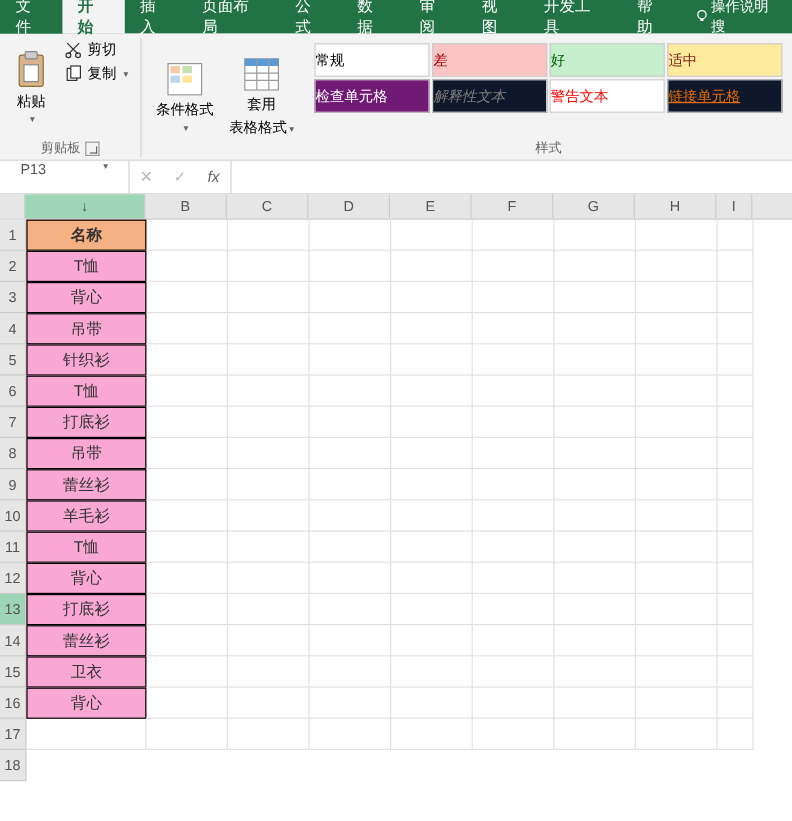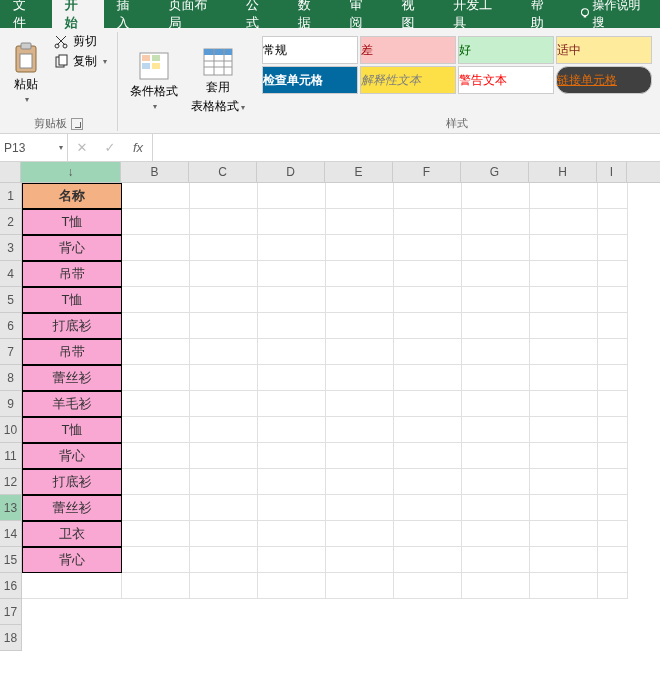--- a/index.html
+++ b/index.html
@@ -30,30 +30,30 @@
 
 .fmt-btn { width: 60px; display: flex; flex-direction: column; align-items: center; justify-content: center; gap: 2px; font-size: 12px; text-align: center; }
 
 
 .style-gallery { display: grid; grid-template-columns: repeat(4, 96px); grid-template-rows: 28px 28px; gap: 2px; padding: 4px 2px; }
 .style-cell { border: 1px solid #ccc; display: flex; align-items: center; padding: 0 0; font-size: 12px; }
 .style-cell.normal { background: #fff; }
 .style-cell.bad { background: #fbc4c4; color: #9c0006; }
 .style-cell.good { background: #c6efce; color: #006100; }
 .style-cell.neutral { background: #ffeb9c; color: #7f1d1d; }
-.style-cell.check { background: #0369a1; color: #fff; font-weight: bold; }
-.style-cell.explain { background: #fde047; color: #7f7f7f; font-style: italic; }
+.style-cell.check { background: #701a75; color: #fff; }
+.style-cell.explain { background: #0f172a; color: #7f7f7f; font-style: italic; }
 .style-cell.warn { background: #fff; color: #ff0000; }
-.style-cell.link { background: #404040; color: #e26b0a; text-decoration: underline; border-radius: 12px; }
+.style-cell.link { background: #0f172a; color: #e26b0a; text-decoration: underline; }
 .dialog-launcher { width: 12px; height: 12px; border: 1px solid #999; position: relative; }
 .dialog-launcher::after { content: ""; position: absolute; right: 1px; bottom: 1px; width: 5px; height: 5px; border-right: 1px solid #666; border-bottom: 1px solid #666; }
 
 
 .formula-bar { height: 28px; border-bottom: 1px solid #d4d4d4; display: flex; align-items: stretch; background: #fff; }
-.name-box { width: 68px; border-right: 1px solid #d4d4d4; display: flex; align-items: center; padding: 0 4px; justify-content: space-between; font-size: 12px; color: #555; }
+.name-box { width: 108px; border-right: 1px solid #d4d4d4; display: flex; align-items: flex-start; padding: 0 17px; justify-content: space-between; font-size: 12px; color: #555; }
 .fb-btns { display: flex; align-items: center; border-right: 1px solid #d4d4d4; }
 .fb-btn { width: 28px; display: flex; align-items: center; justify-content: center; color: #bbb; font-size: 13px; }
 .fx-btn { font-style: italic; color: #666; }
 .formula-input { flex: 1; padding: 0 6px; display: flex; align-items: center; }
 
 
 .sheet-wrap { position: relative; }
 .col-headers { display: flex; height: 21px; background: #e6e6e6; border-bottom: 1px solid #ccc; }
 .corner { width: 21px; border-right: 1px solid #ccc; background: #e6e6e6; }
 .col-h { border-right: 1px solid #ccc; display: flex; align-items: center; justify-content: center; font-size: 12px; color: #555; }
@@ -273,20 +273,31 @@
           <div class="cell colB"></div>
           <div class="cell colC"></div>
           <div class="cell colD"></div>
           <div class="cell colE"></div>
           <div class="cell colF"></div>
           <div class="cell colG"></div>
           <div class="cell colH"></div>
           <div class="cell colI"></div>
         </div>
         <div class="cell-row">
+          <div class="cell colA data-cell">针织衫</div>
+          <div class="cell colB"></div>
+          <div class="cell colC"></div>
+          <div class="cell colD"></div>
+          <div class="cell colE"></div>
+          <div class="cell colF"></div>
+          <div class="cell colG"></div>
+          <div class="cell colH"></div>
+          <div class="cell colI"></div>
+        </div>
+        <div class="cell-row">
           <div class="cell colA data-cell">T恤</div>
           <div class="cell colB"></div>
           <div class="cell colC"></div>
           <div class="cell colD"></div>
           <div class="cell colE"></div>
           <div class="cell colF"></div>
           <div class="cell colG"></div>
           <div class="cell colH"></div>
           <div class="cell colI"></div>
         </div>

